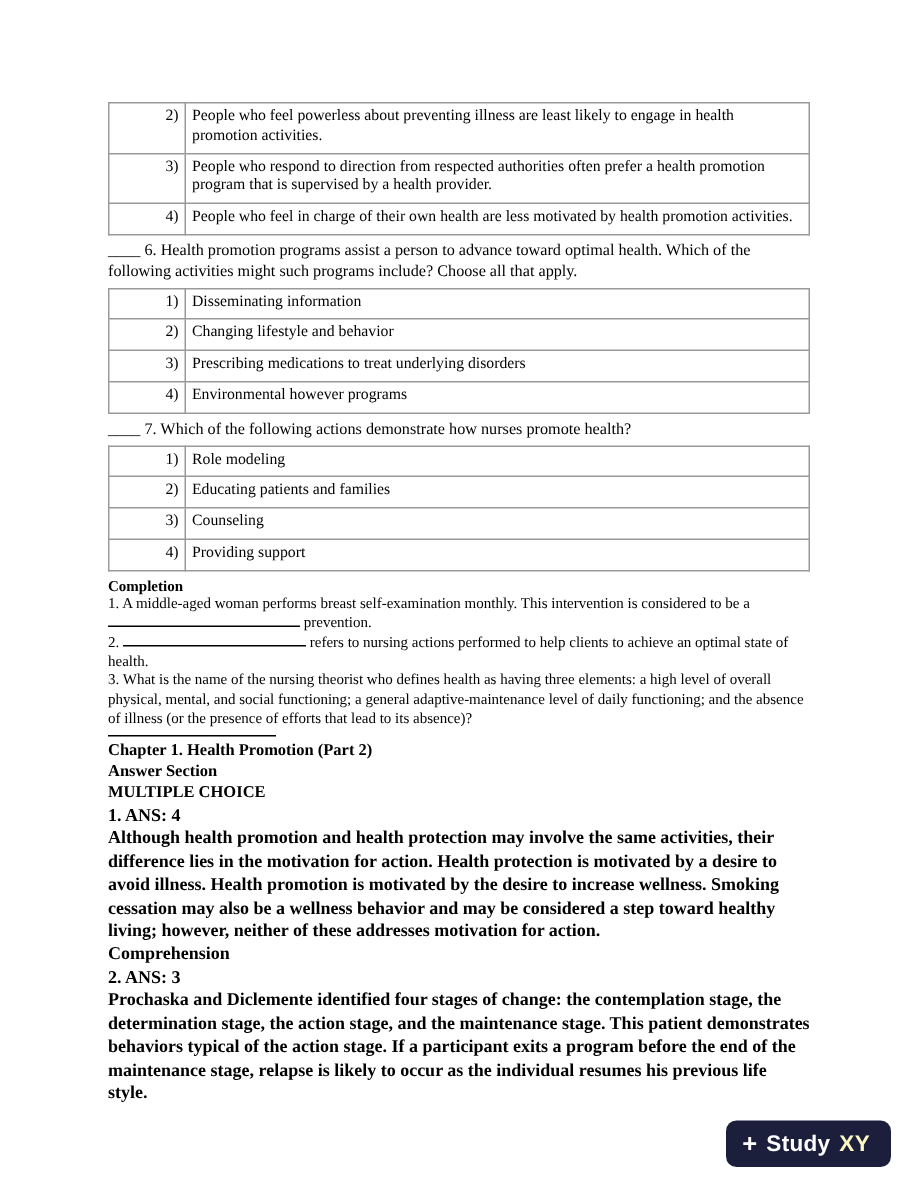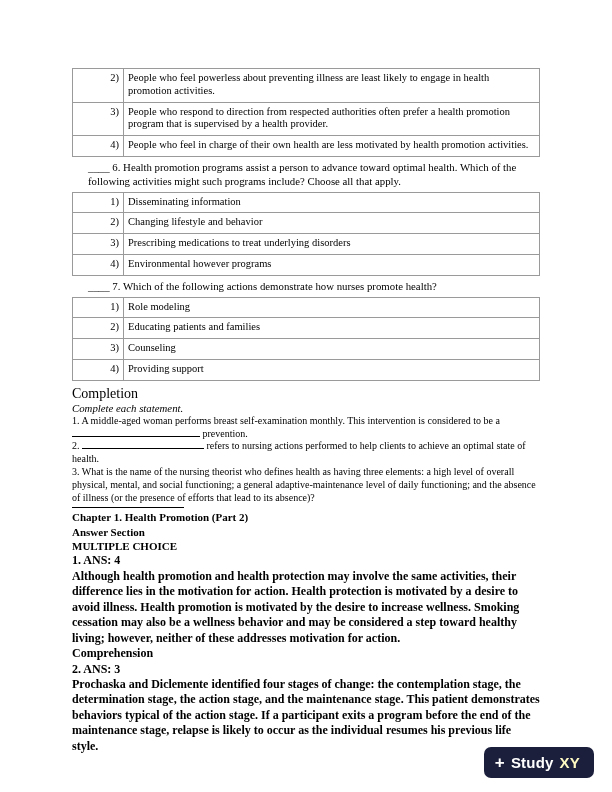--- a/index.html
+++ b/index.html
@@ -48,25 +48,25 @@
   td.txt {
     border-left: none;
     padding-left: 10px;
   }
   td.num-mid {
     vertical-align: bottom;
   }
   .qstem {
     font-size: 10.8px;
     line-height: 1.28;
-    margin: 4px 0 3px 16px;
+    margin: 4px 0 3px 0;
   }
   .sec-head {
-    font-weight: normal;
-    font-size: 14px;
+    font-weight: bold;
+    font-size: 10px;
     margin-top: 5px;
   }
   .sec-italic {
     font-style: italic;
     font-size: 10.8px;
     margin-bottom: 1px;
   }
   .para {
     font-size: 10px;
     line-height: 1.28;
@@ -187,21 +187,20 @@
           <td class="txt">Counseling</td>
         </tr>
         <tr>
           <td class="num">4)</td>
           <td class="txt">Providing support</td>
         </tr>
       </tbody>
     </table>
 
     <div class="sec-head">Completion</div>
-    <div class="sec-italic">Complete each statement.</div>
 
     <p class="para">
       <span>1. A middle-aged woman performs breast self-examination monthly. This intervention is considered to be a</span>
       <span class="blank-line" style="width:128px"></span>
       <span>prevention.</span>
     </p>
 
     <p class="para">
       <span>2.</span>
       <span class="blank-line" style="width:122px"></span>

